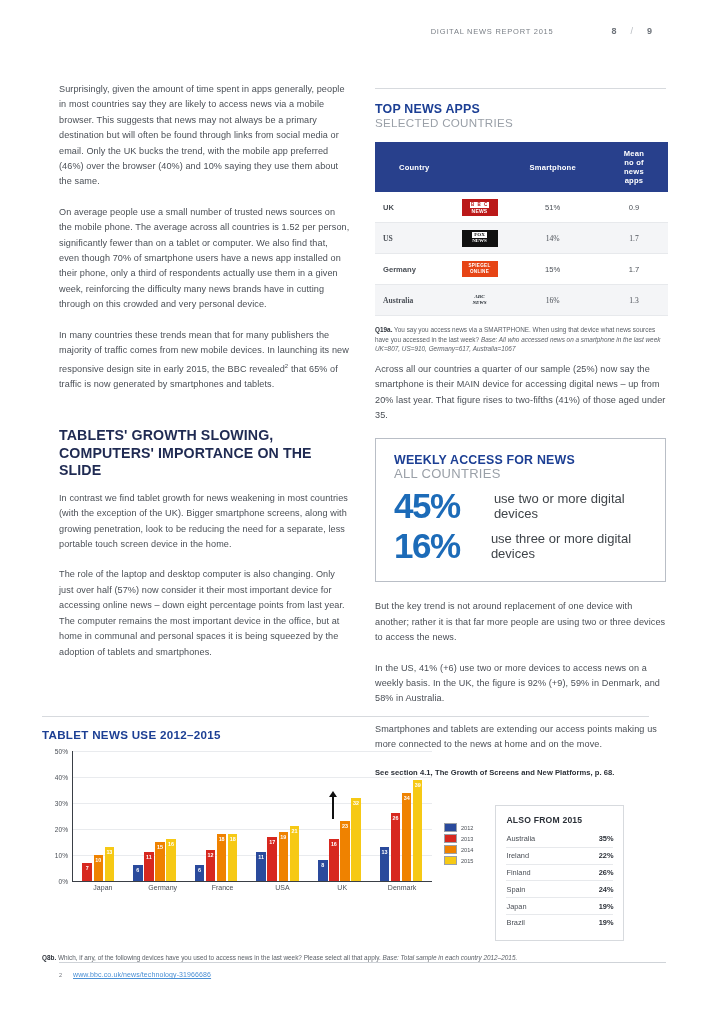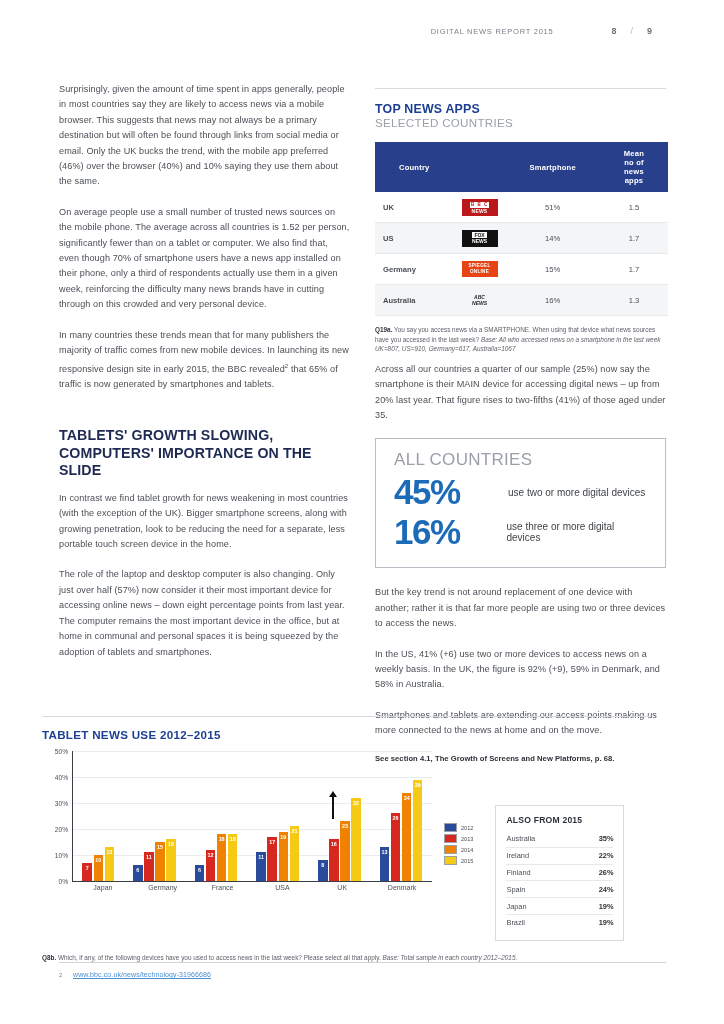--- a/index.html
+++ b/index.html
@@ -57,21 +57,21 @@
   table.apps { border-collapse:collapse; width:291px; }
   table.apps th {
     background:#28408c; color:#ffffff; font-size:7.6px; font-weight:bold;
     text-align:left; padding:7px 24px; letter-spacing:0.2px;
   }
   table.apps th.c { text-align:center; }
   table.apps td {
     font-size:7.6px; padding:6px 8px; color:#4a4f56;
     border-bottom:1px solid #e7e9ec; height:18px;
   }
-  table.apps tr.alt td { background:#f4f5f7; }
+  table.apps tr.alt td { background:#f4f5f7;font-family:Liberation Serif, serif; }
   td.country { font-weight:bold; color:#2b3038; width:70px; }
   td.logo { width:72px; text-align:center; }
   td.num { text-align:center; width:70px; }
 
   .logo-bbc {
     display:inline-block; background:#bb1919; color:#fff; font-weight:bold;
     font-size:5px; line-height:6px; padding:2px 3px; letter-spacing:0.2px;
     text-align:center; width:30px;
   }
   .logo-bbc .b1 { background:#fff; color:#bb1919; display:inline-block;
@@ -102,29 +102,29 @@
   
   .wbox {
     border:1px solid #b9bec6; padding:14px 16px 16px 18px; margin-top:10px;
     box-sizing:border-box; width:291px;
   }
   .wbox-title {
     font-size:12.4px; font-weight:bold; color:#1c3f94;
     letter-spacing:0.2px; text-transform:uppercase; line-height:14px;
   }
   .wbox-sub {
-    font-size:17px; color:#9aa0a8; letter-spacing:0.3px;
+    font-size:13px; color:#9aa0a8; letter-spacing:0.3px;
     text-transform:uppercase; line-height:14px; margin-bottom:6px;
   }
   .wstat { display:flex; align-items:center; margin-top:2px; }
   .wstat .big {
     font-size:35px; font-weight:bold; color:#1c6bb8; line-height:38px;
     letter-spacing:-1.5px; width:108px;
   }
-  .wstat .txt { font-size:10px; color:#3f4449; padding-left:6px; }
+  .wstat .txt { font-size:13px; color:#3f4449; padding-left:6px; }
 
   p.seealso {
     font-size:7.6px; font-weight:bold; color:#2b3038; margin:0;
     letter-spacing:0.05px;
   }
 
   
   .chart-wrap { position:absolute; left:42px; top:716px; width:607px; }
   .chart-rule { border-top:1px solid #d7dade; margin-bottom:11px; }
   .chart-title {
@@ -251,21 +251,21 @@
           <th class="c">Mean no of news apps</th>
         </tr>
       </thead>
       <tbody>
         <tr>
           <td class="country">UK</td>
           <td class="logo">
             <span class="logo-bbc"><span class="b1">B B C</span><br>NEWS</span>
           </td>
           <td class="num">51%</td>
-          <td class="num">1.5</td>
+          <td class="num">0.9</td>
         </tr>
         <tr class="alt">
           <td class="country">US</td>
           <td class="logo">
             <span class="logo-fox"><span class="f1">FOX</span><br>NEWS</span>
           </td>
           <td class="num">14%</td>
           <td class="num">1.7</td>
         </tr>
         <tr>
@@ -285,20 +285,21 @@
           <td class="num">1.3</td>
         </tr>
       </tbody>
     </table>
 
     <p class="caption"><b>Q19a.</b><span> You say you access news via a SMARTPHONE. When using that device what news sources have you accessed in the last week? </span><i>Base: All who accessed news on a smartphone in the last week UK=807, US=910, Germany=617, Australia=1067</i></p>
 
     <p class="body" style="margin-top:8px">Across all our countries a quarter of our sample (25%) now say the smartphone is their MAIN device for accessing digital news – up from 20% last year. That figure rises to two-fifths (41%) of those aged under 35.</p>
 
     <div class="wbox">
+      <div class="wbox-title">WEEKLY ACCESS FOR NEWS</div>
       <div class="wbox-sub">ALL COUNTRIES</div>
       <div class="wstat">
         <div class="big">45%</div>
         <div class="txt">use two or more digital devices</div>
       </div>
       <div class="wstat">
         <div class="big">16%</div>
         <div class="txt">use three or more digital devices</div>
       </div>
     </div>

